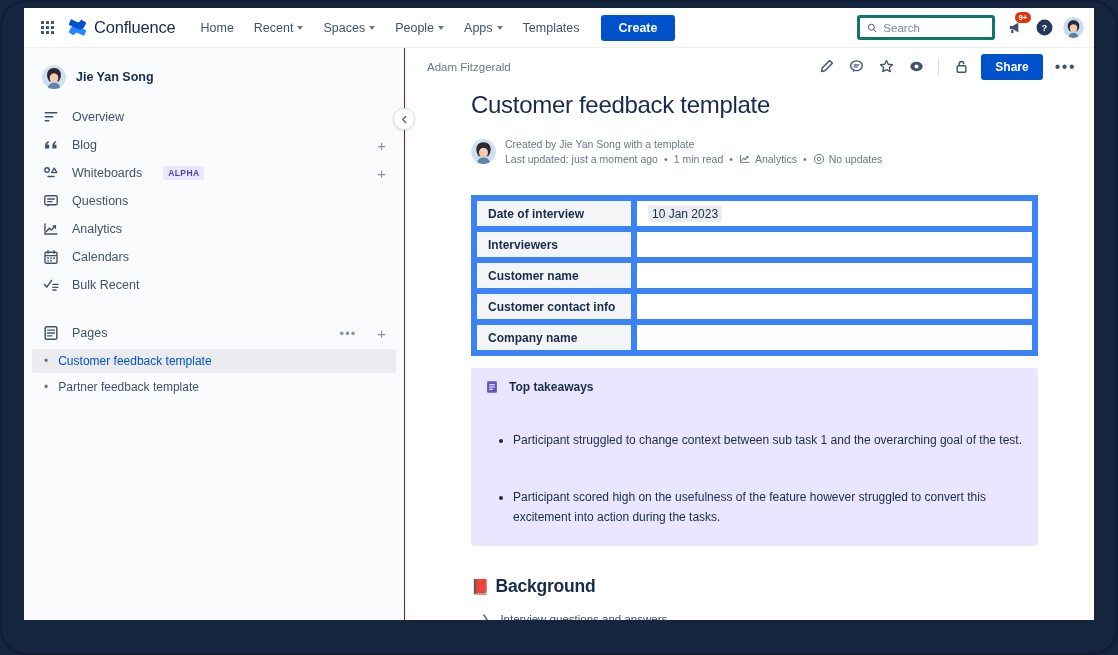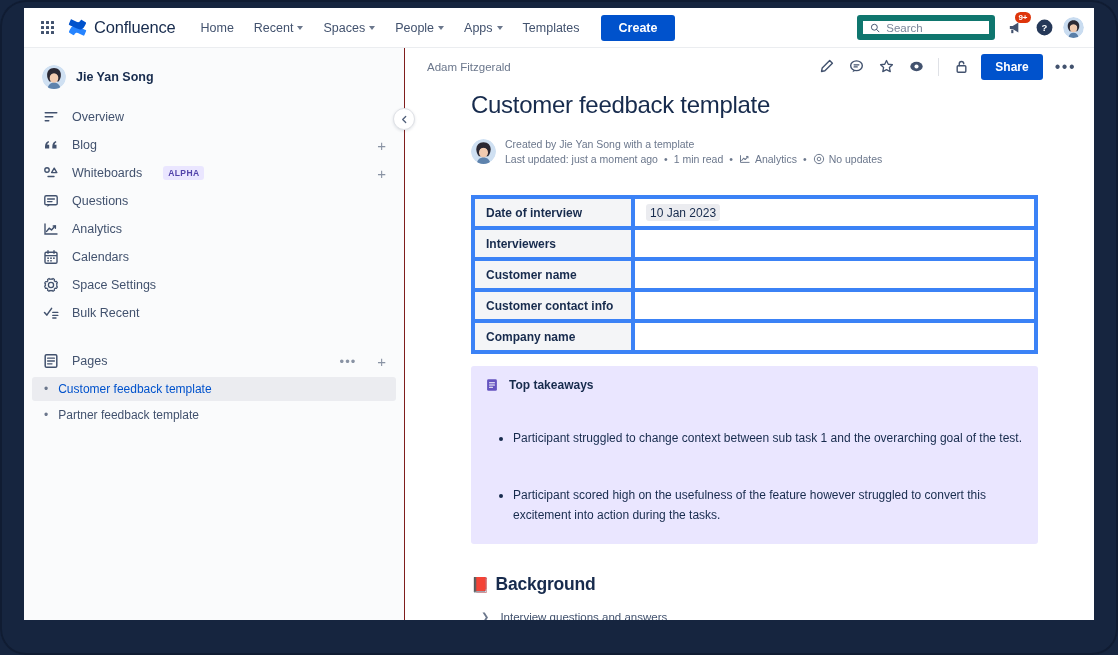--- a/index.html
+++ b/index.html
@@ -56,21 +56,21 @@
   }
   .caret { width:0;height:0;border-left:3.5px solid transparent;border-right:3.5px solid transparent;border-top:4px solid #6b778c; display:inline-block; margin-top:1px;}
   .create-btn {
     background:#0052cc; color:#fff; font-size:12.5px; font-weight:600;
     padding:6px 18px; border-radius:3px; margin-left:10px; cursor:pointer;
     border:none; font-family:inherit;
   }
 
   .nav-right { margin-left:auto; display:flex; align-items:center; gap:9px; }
   .searchbox {
-    width:138px; height:25px; border:6px solid #0f766e; border-radius:3px;
+    width:138px; height:25px; border:3px solid #0f766e; border-radius:3px;
     display:flex; align-items:center; gap:6px; padding:0 7px; background:#fff;
   }
   .searchbox input {
     border:none; outline:none; font-size:11.5px; color:#42526e; width:100%;
     font-family:inherit; background:transparent;
   }
   .searchbox input::placeholder{ color:#7a869a; }
 
   .notif { position:relative; width:22px; height:22px; display:flex;align-items:center;justify-content:center;cursor:pointer;}
   .badge {
@@ -147,21 +147,21 @@
   .meta { display:flex; align-items:center; gap:9px; margin-top:19px; }
   .meta-avatar { width:25px;height:25px;border-radius:50%;overflow:hidden;flex:none;}
   .meta-lines { display:flex; flex-direction:column; gap:3px;}
   .meta-l1 { font-size:10.5px; color:#6b778c; }
   .meta-l2 { font-size:10.5px; color:#6b778c; display:flex; align-items:center; gap:6px; flex-wrap:wrap;}
   .meta-l2 .mdot { color:#6b778c; }
   .meta-link { display:flex; align-items:center; gap:4px; cursor:pointer; }
 
   
   table.info { border-collapse:collapse; width:100%; margin-top:30px; table-layout:fixed; }
-  table.info td { border:4px solid #3b82f6; height:31px; padding:0 11px; vertical-align:middle; }
+  table.info td { border:6px solid #3b82f6; height:31px; padding:0 11px; vertical-align:middle; }
   td.k { width:160px; background:#f4f5f7; font-size:12px; font-weight:700; color:#172b4d; }
   td.v { font-size:12px; color:#172b4d; }
   .date-chip { background:#ebecf0; border-radius:3px; padding:1.5px 4px; }
 
   
   .panel {
     background:#eae6ff; border-radius:3px; margin-top:12px; padding:12px 14px 15px 14px;
   }
   .panel-head { display:flex; align-items:center; gap:10px; }
   .panel-title { font-size:12px; font-weight:700; color:#172b4d; }
@@ -348,29 +348,20 @@
             <rect x="4.3" y="8.4" width="1.6" height="1.6" fill="#42526e"></rect>
             <rect x="7.2" y="8.4" width="1.6" height="1.6" fill="#42526e"></rect>
             <rect x="10.1" y="8.4" width="1.6" height="1.6" fill="#42526e"></rect>
             <rect x="4.3" y="11.1" width="1.6" height="1.4" fill="#42526e"></rect>
             <rect x="7.2" y="11.1" width="1.6" height="1.4" fill="#42526e"></rect>
           </svg>
         </span>
         <span class="s-label">Calendars</span>
       </div>
 
-      <div class="s-item">
-        <span class="s-icon">
-          <svg width="16" height="16" viewBox="0 0 16 16">
-            <path d="M8 1.4l1.3.5.9-1 1.6 1.1-.3 1.4 1 1 1.4-.3 1.1 1.6-1 .9.5 1.3-.5 1.3 1 .9-1.1 1.6-1.4-.3-1 1 .3 1.4-1.6 1.1-.9-1-1.3.5-1.3-.5-.9 1-1.6-1.1.3-1.4-1-1-1.4.3L1.1 9.3l1-.9L1.6 8l.5-1.3-1-.9 1.1-1.6 1.4.3 1-1-.3-1.4L5.9.9l.9 1z" fill="none" stroke="#42526e" stroke-width="1.3" stroke-linejoin="round" transform="scale(0.92) translate(0.7,0.7)"></path>
-            <circle cx="8" cy="8" r="2.6" fill="#fafbfc" stroke="#42526e" stroke-width="1.3"></circle>
-          </svg>
-        </span>
-        <span class="s-label">Space Settings</span>
-      </div>
 
       <div class="s-item">
         <span class="s-icon">
           <svg width="16" height="16" viewBox="0 0 16 16">
             <path d="M1.5 7.5l2.3 2.6L8.6 3.4" stroke="#42526e" stroke-width="1.5" fill="none" stroke-linecap="round" stroke-linejoin="round"></path>
             <path d="M9.8 7.4h5M9.8 10.4h5M9.8 13h3.2" stroke="#42526e" stroke-width="1.4" stroke-linecap="round"></path>
           </svg>
         </span>
         <span class="s-label">Bulk Recent</span>
       </div>

